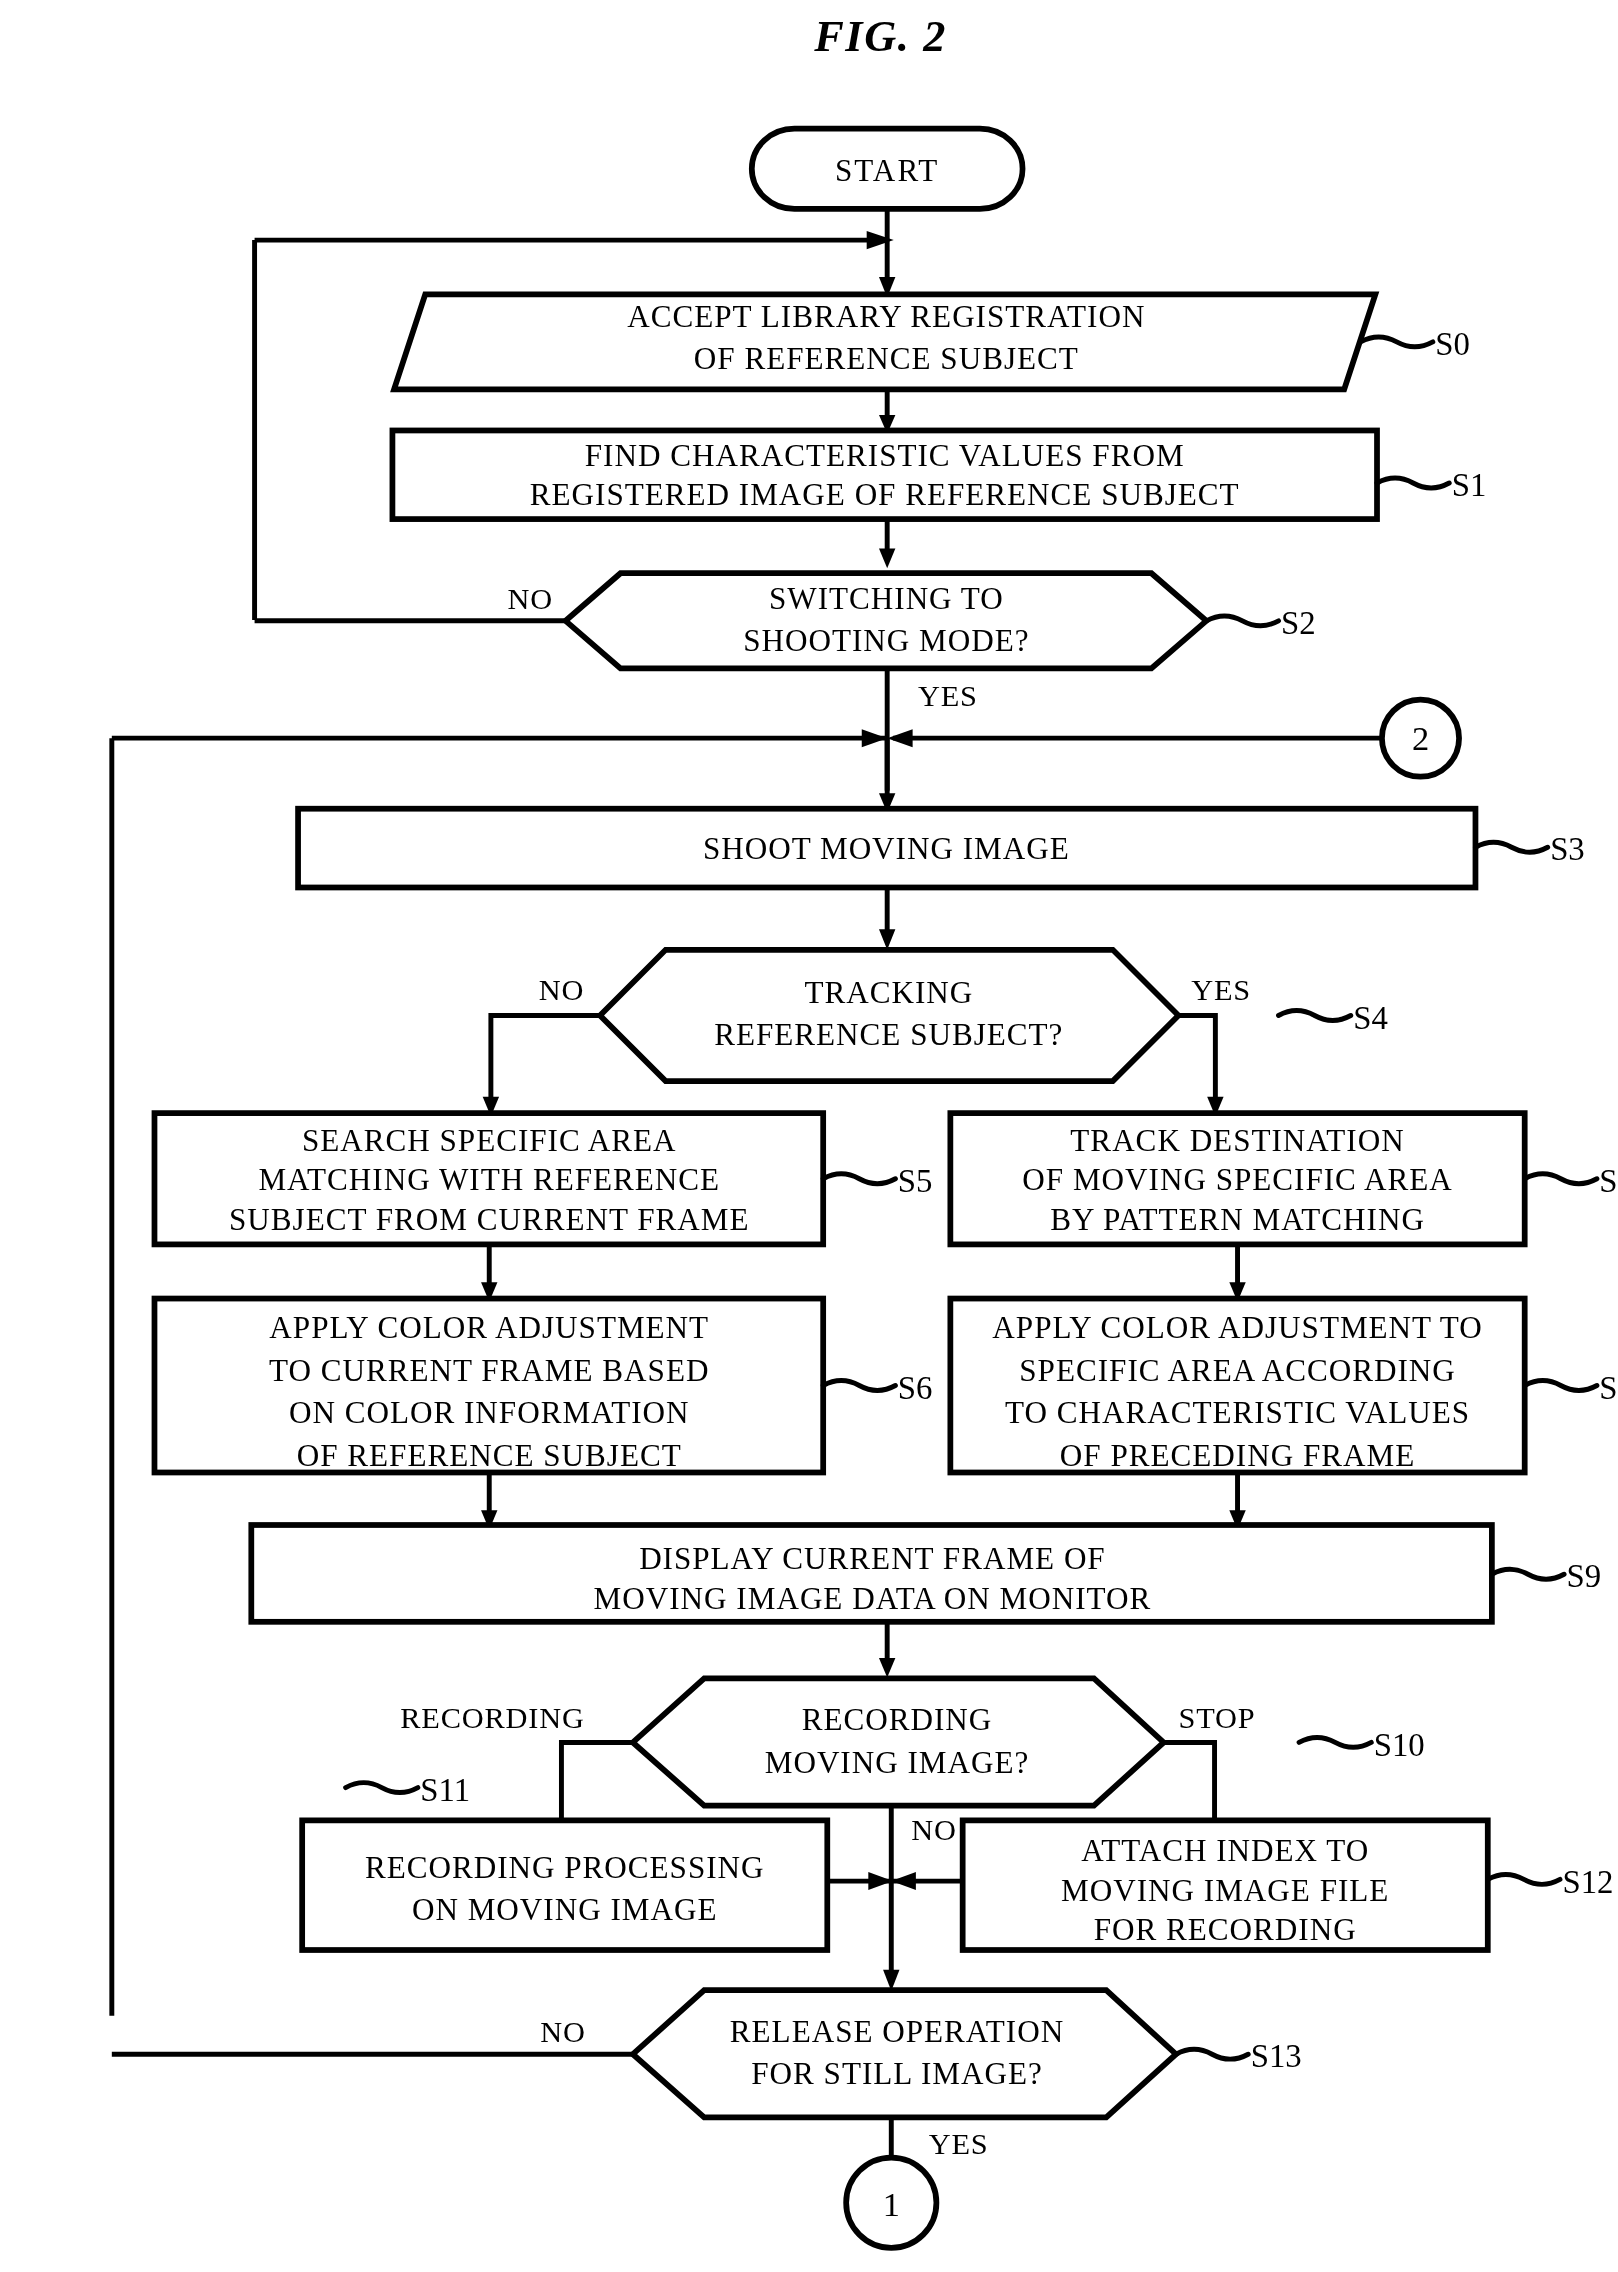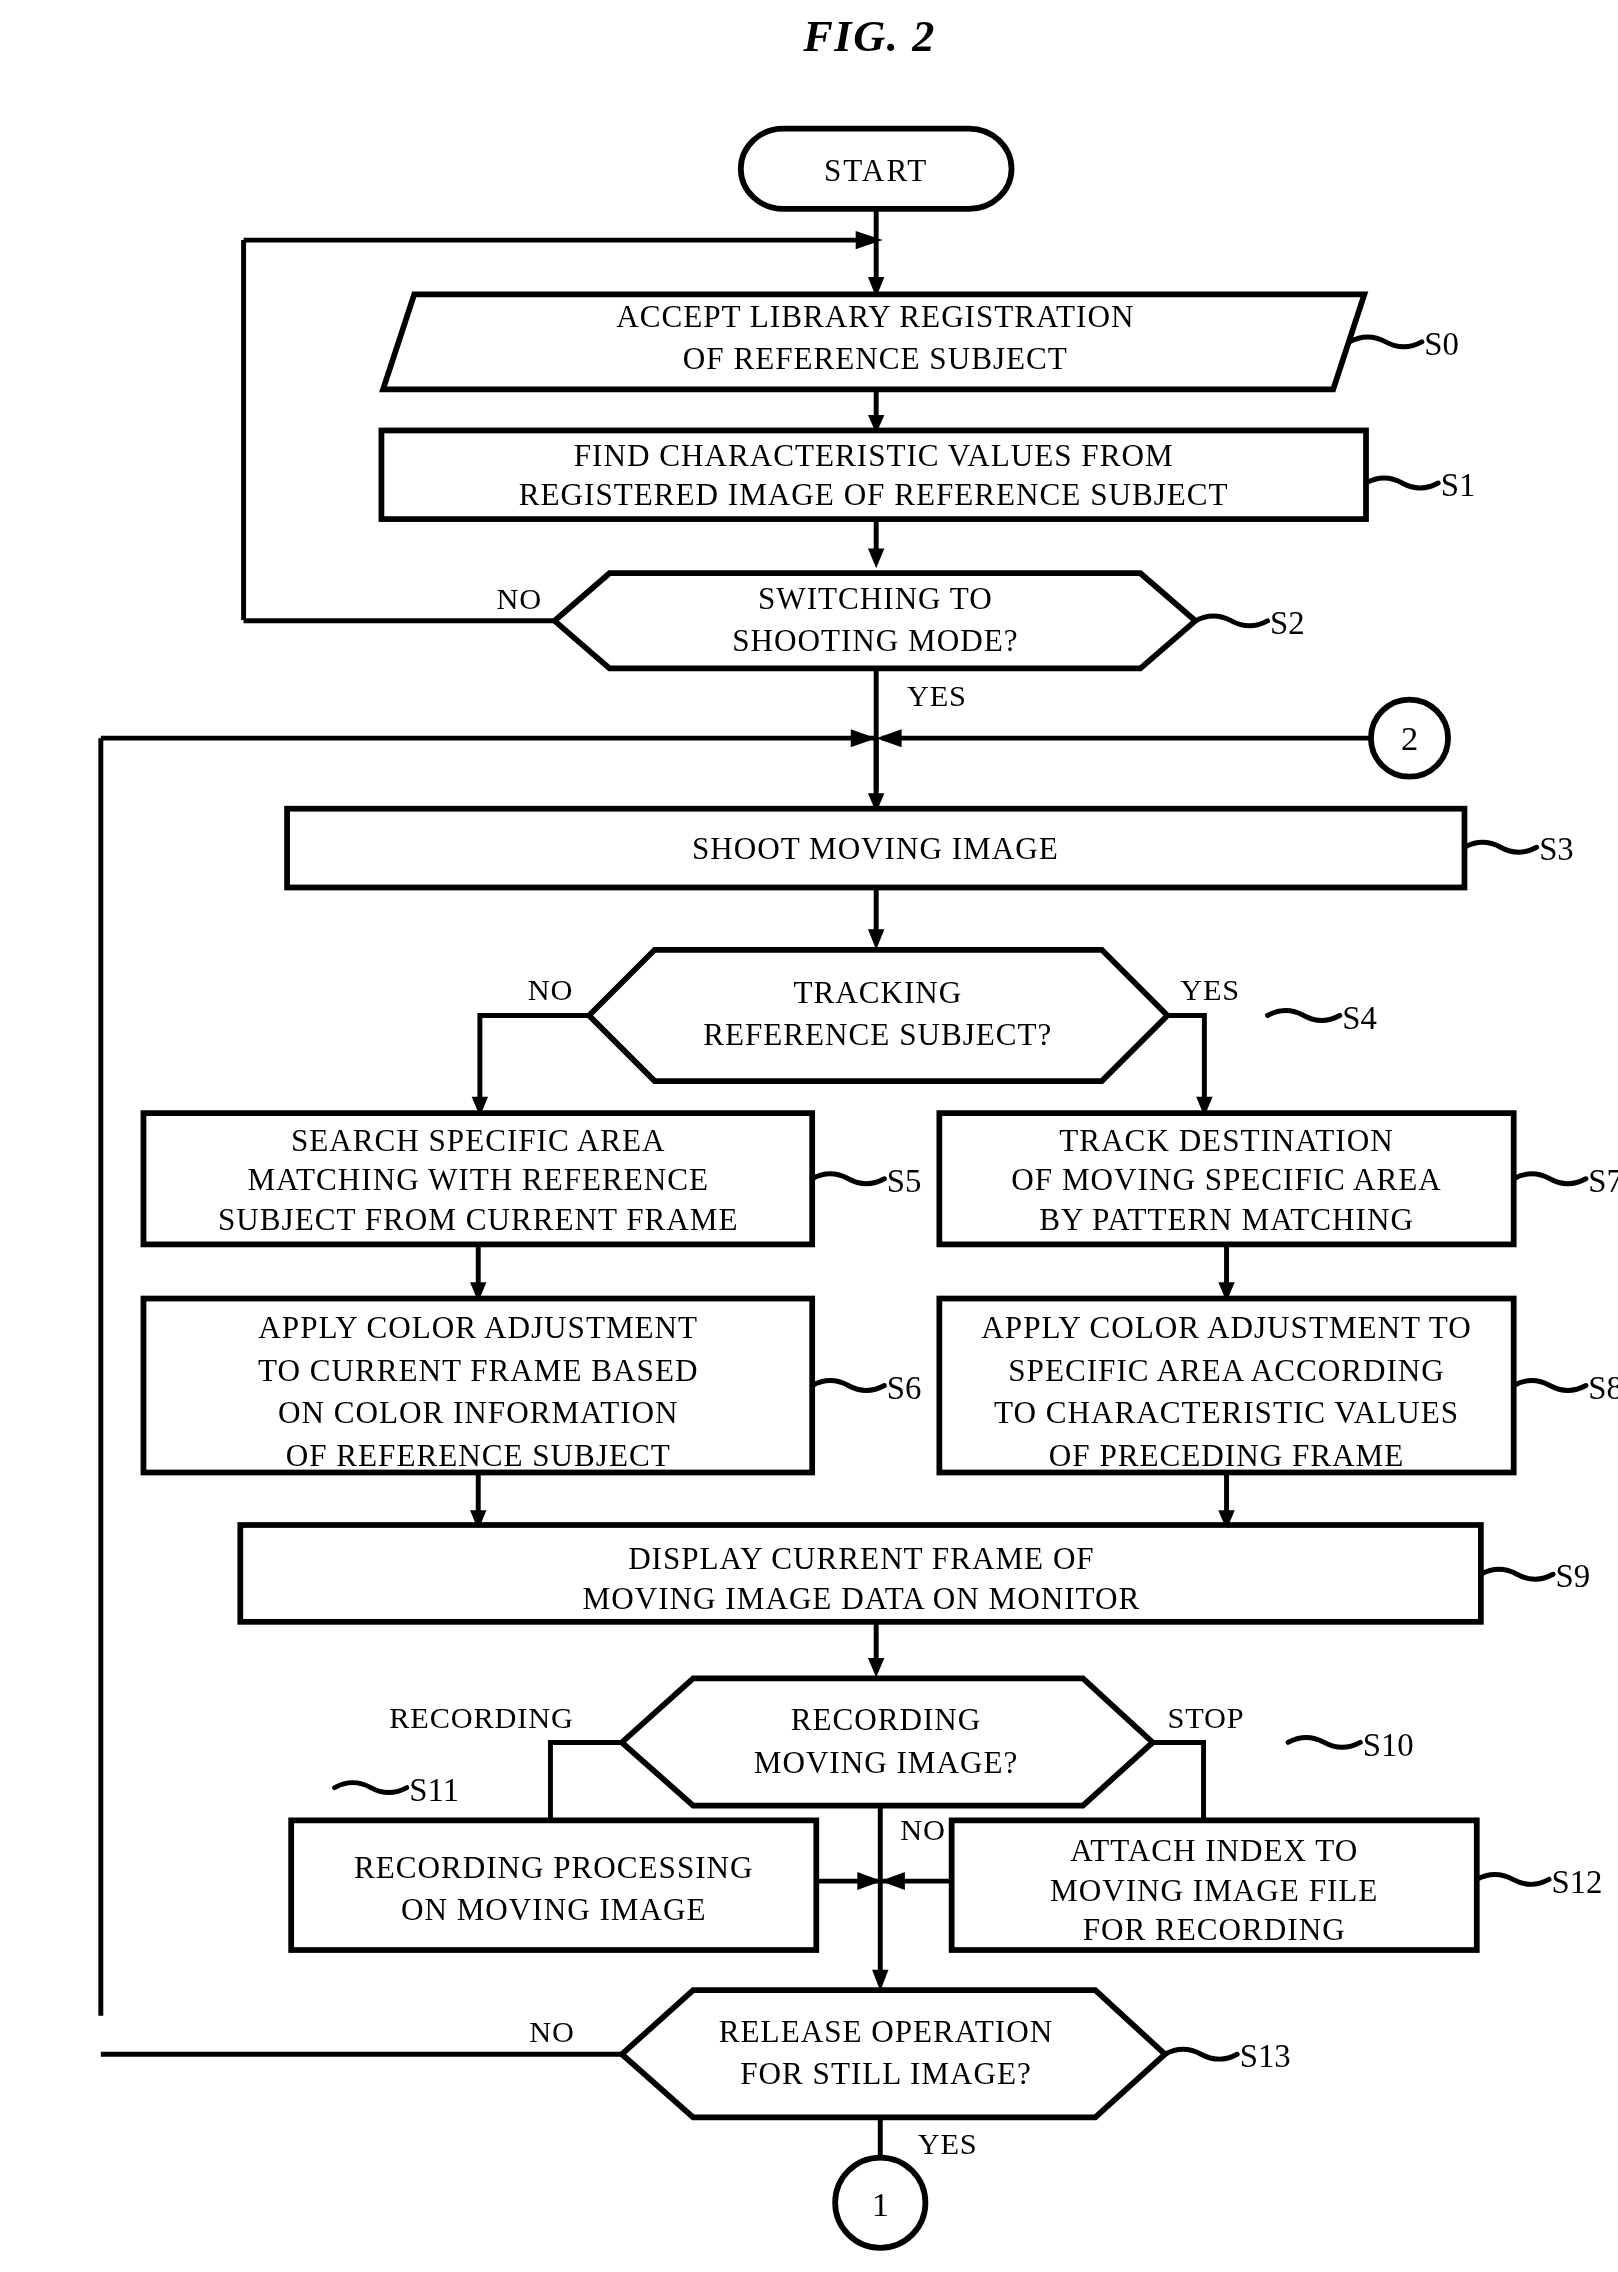--- a/index.html
+++ b/index.html
@@ -9,21 +9,21 @@
   }
   body {
     width: 1618px;
     height: 2273px;
     font-family: "Liberation Serif", "DejaVu Serif", serif;
     position: relative;
     overflow: hidden;
   }
   #figure-root {
     position: absolute;
-    top: 0; left: 4px;
+    top: 0; left: 15px;
     width: 1600px;
     height: 2273px;
   }
   svg#flow {
     display: block;
     width: 1618px;
     height: 2273px;
   }
   .shape {
     fill: #ffffff;

